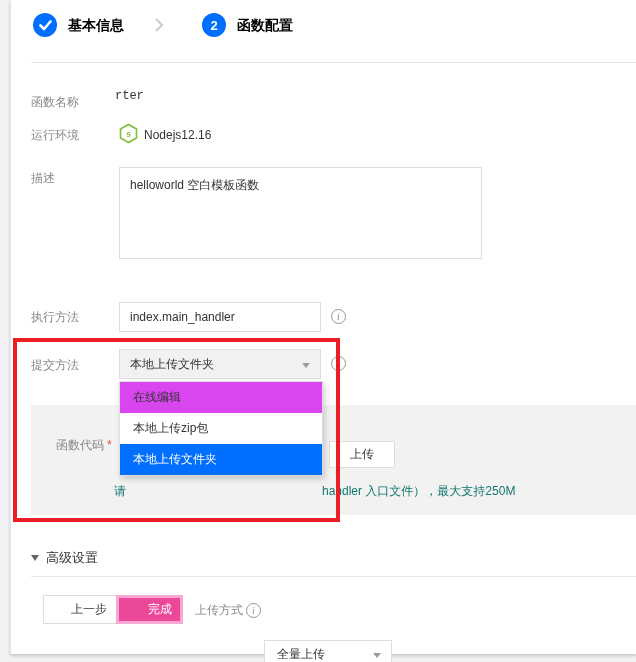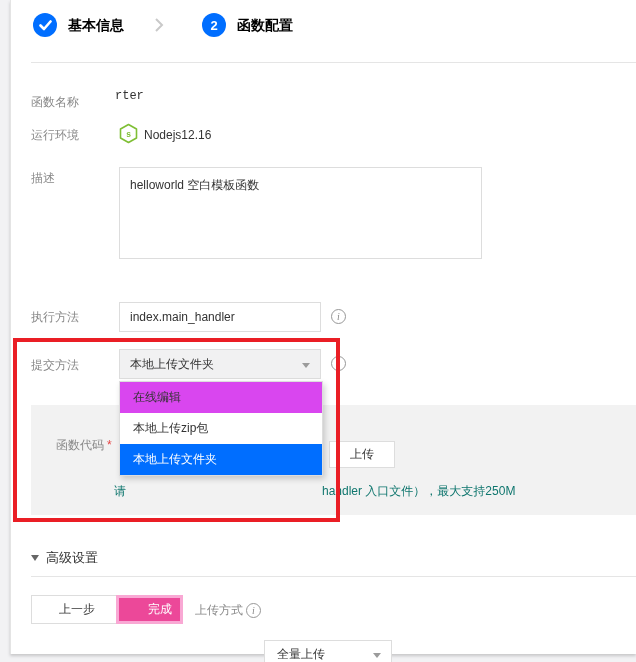--- a/index.html
+++ b/index.html
@@ -181,21 +181,21 @@
   <div class="code-note left">请</div>
   <div class="code-note right">handler 入口文件），最大支持250M</div>
 
   <div class="advanced">
     <span class="tri-down"></span>
     <span class="advanced-label">高级设置</span>
   </div>
 
   <div class="divider" style="top:576px;"></div>
 
-  <button class="btn btn-plain" style="left:20px; width:92px;">上一步</button>
+  <button class="btn btn-plain" style="left:32px; width:92px;">上一步</button>
   <button class="btn btn-primary" style="left:105px; width:67px;">完成</button>
 
   <div class="upload-mode">
     <span>上传方式</span>
     <span class="info-icon"></span>
   </div>
   <div class="select-box mode-select">
     <span>全量上传</span>
     <span class="caret"></span>
   </div>

